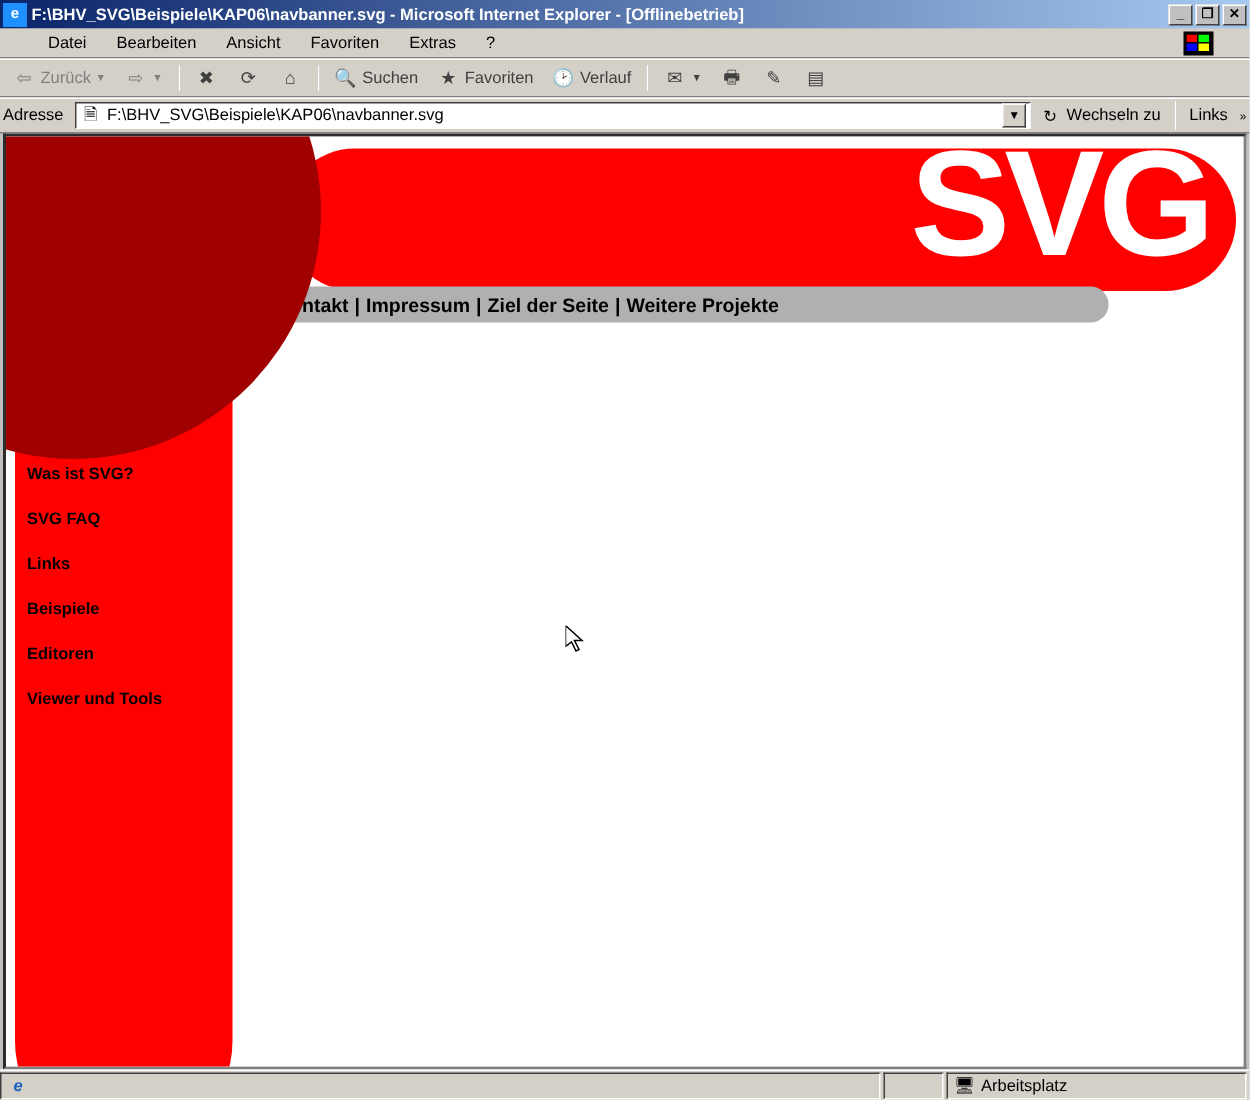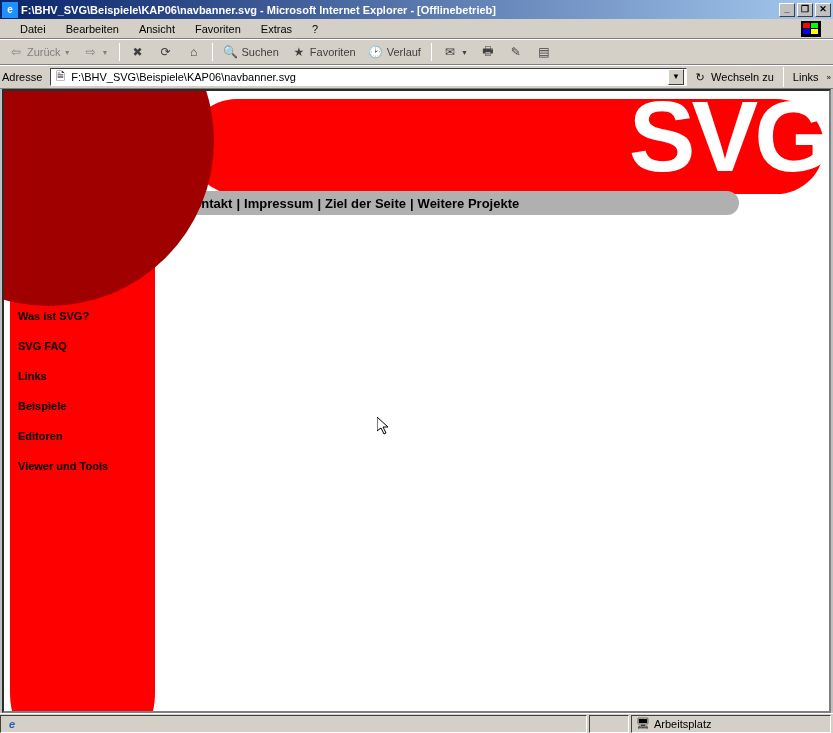--- a/index.html
+++ b/index.html
@@ -44,21 +44,21 @@
     line-height: 11px;
     color: #000;
   }
   
   .menubar {
     height: 20px;
     background: #d4d0c8;
     border-bottom: 1px solid #808080;
     display: flex;
     align-items: center;
-    padding: 0 12px;
+    padding: 0 24px;
     gap: 4px;
   }
   .menubar .menu-item {
     padding: 2px 8px;
     cursor: default;
   }
   .menubar .flag {
     margin-left: auto;
     width: 20px; height: 16px;
     background: #000;
@@ -138,21 +138,21 @@
   
   .banner {
     position: absolute;
     left: 185px; top: 8px;
     width: 635px; height: 95px;
     background: #ff0000;
     border-radius: 50px;
   }
   .banner-svg {
     position: absolute;
-    right: 1px; top: -5px;
+    right: 23px; top: -5px;
     font-family: Arial, sans-serif;
     font-size: 100px;
     font-weight: 900;
     color: #fff;
     letter-spacing: -4px;
     line-height: 1;
   }
   .banner-sub {
     position: absolute;
     left: 255px; top: 56px;

